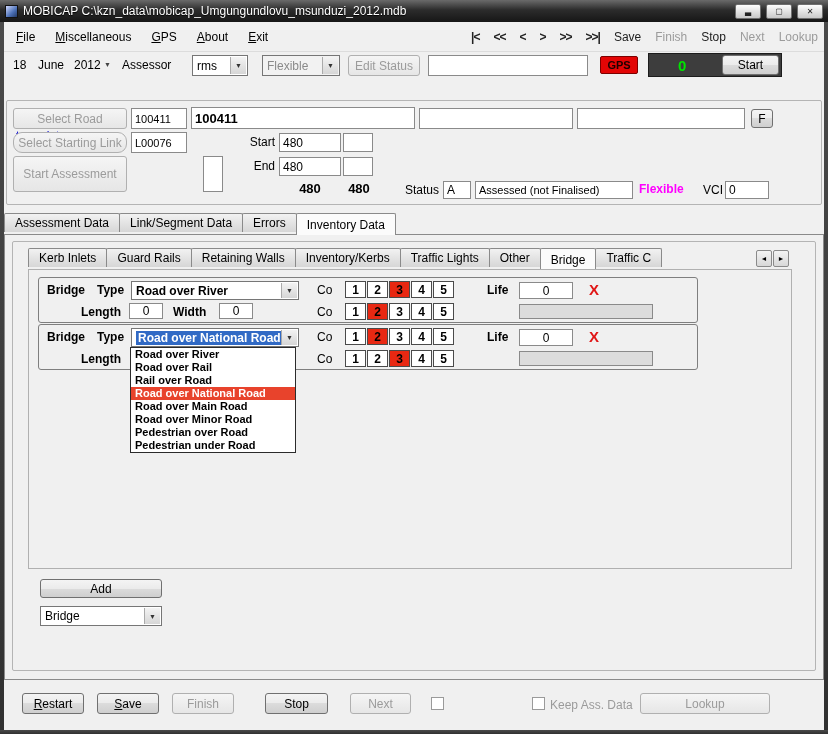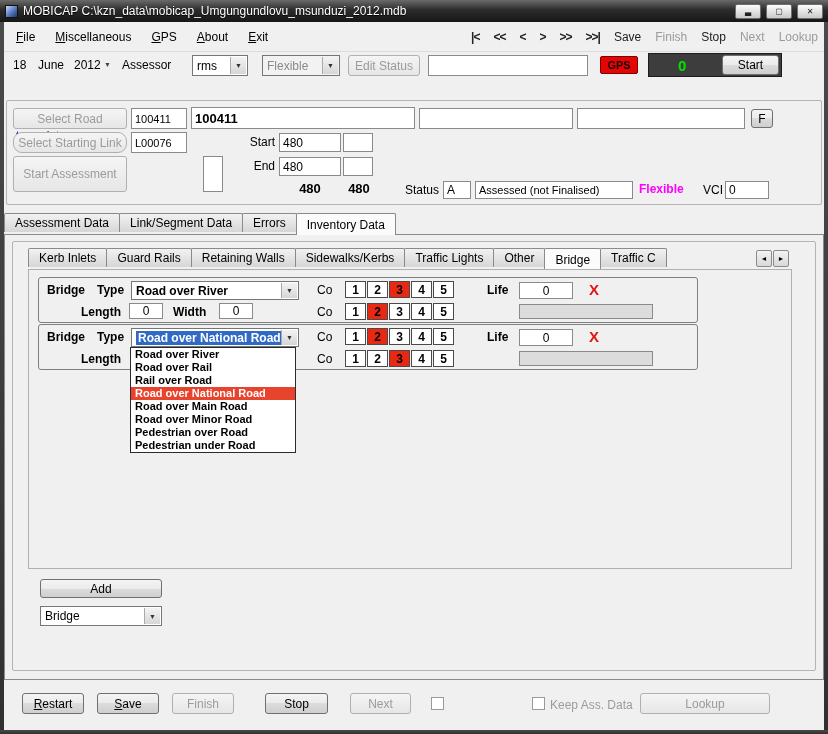--- a/index.html
+++ b/index.html
@@ -149,21 +149,21 @@
     <div class="tab">Errors</div>
     <div class="tab sel">Inventory Data</div>
   </div>
   <div class="page" style="left:4px;top:234px;width:820px;height:446px;"></div>
   <div class="gbox" style="left:12px;top:241px;width:804px;height:430px;"></div>
 
   <div class="tabs" style="left:28px;top:248px;width:728px;overflow:hidden;">
     <div class="tab">Kerb Inlets</div>
     <div class="tab">Guard Rails</div>
     <div class="tab">Retaining Walls</div>
-    <div class="tab">Sidewalks/Kerbs</div>
+    <div class="tab">Inventory/Kerbs</div>
     <div class="tab">Traffic Lights</div>
     <div class="tab">Other</div>
     <div class="tab sel">Bridge</div>
     <div class="tab">Traffic C</div>
   </div>
   <div class="sarr" style="left:756px;top:250px;">◄</div>
   <div class="sarr" style="left:773px;top:250px;">►</div>
   <div class="page" style="left:28px;top:269px;width:764px;height:300px;border-color:#b0b0b0;"></div>
 
   <div class="group" style="left:38px;top:277px;width:660px;height:46px;">

